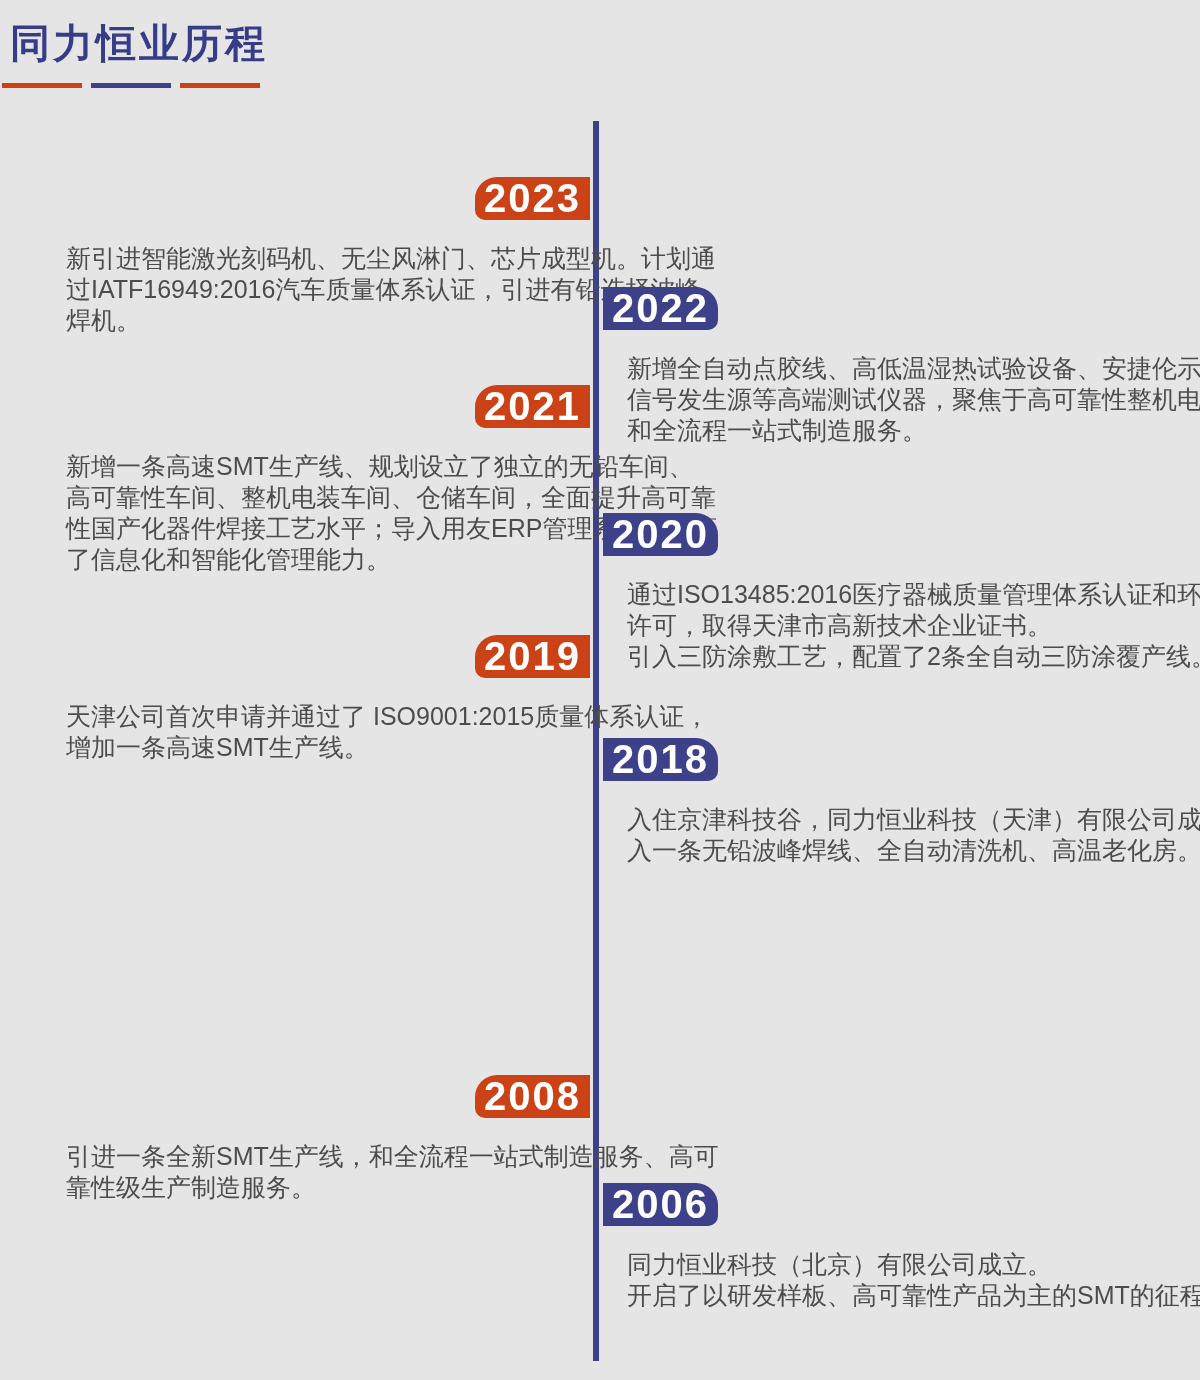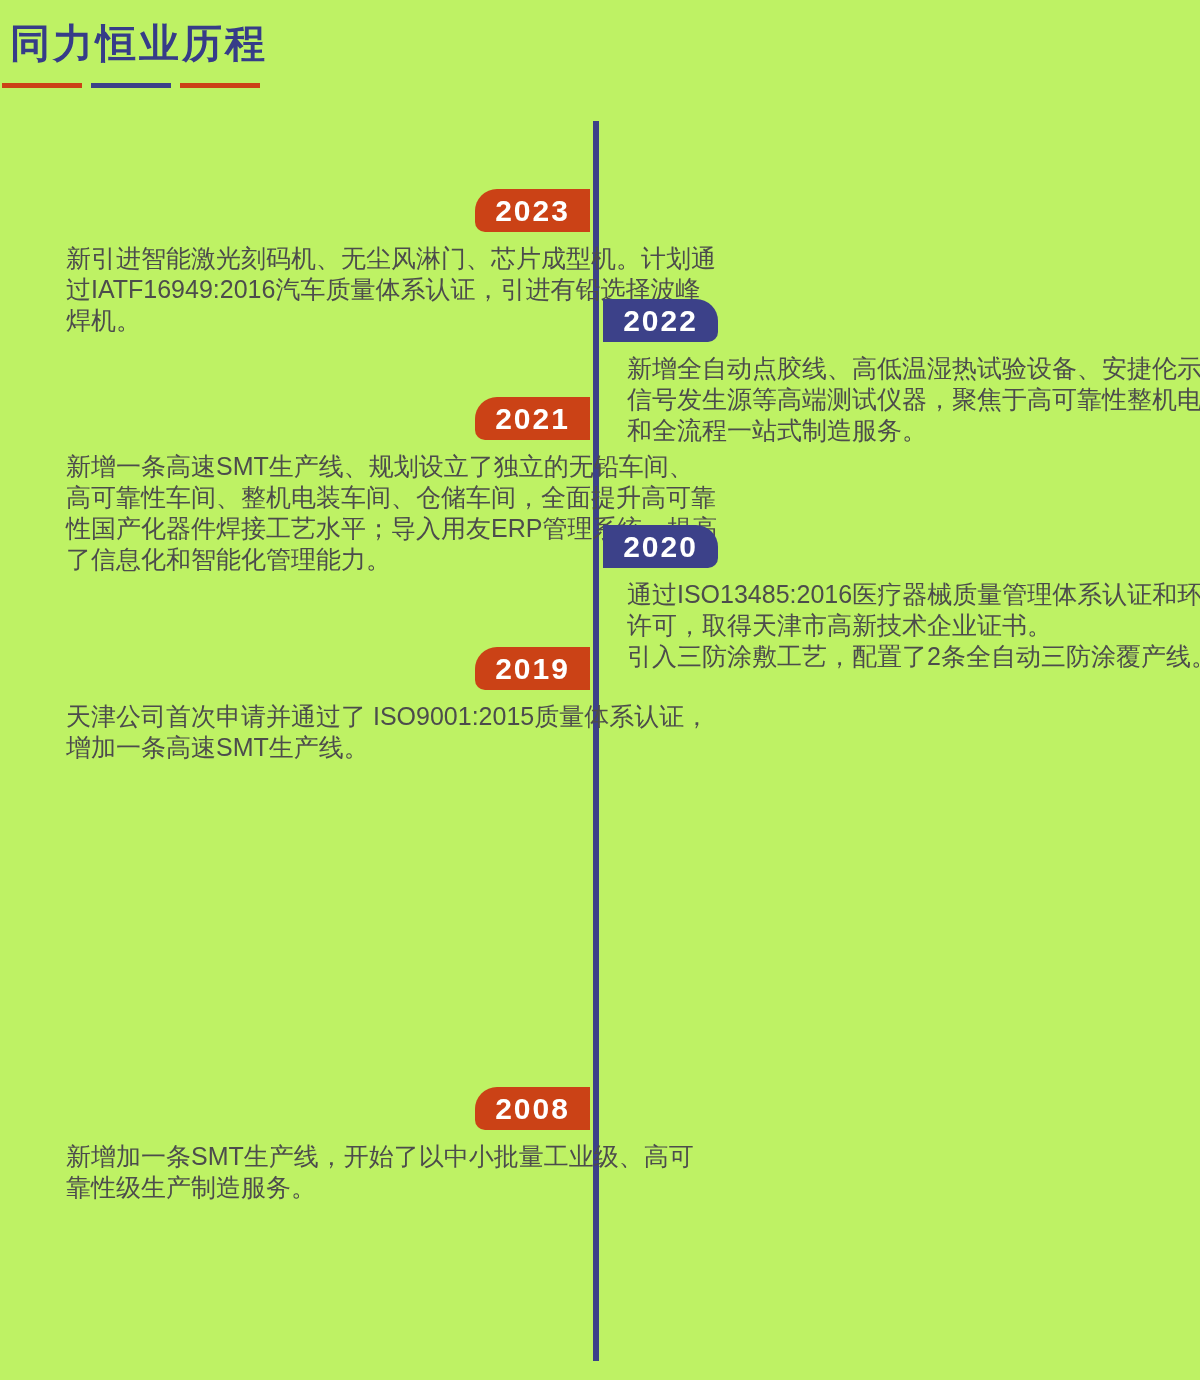--- a/index.html
+++ b/index.html
@@ -1,36 +1,36 @@
 <!DOCTYPE html>
 <html><head>
 <meta charset="utf-8">
 <style>
   html,body{margin:0;padding:0;background:#ffffff;}
   body{width:1200px;height:1380px;font-family:"Liberation Sans","DejaVu Sans",sans-serif;}
-  .page{position:relative;width:1200px;height:1380px;overflow:hidden;background:#bef264;}
+  .page{position:relative;width:1200px;height:1380px;overflow:hidden;background:#e5e5e5;}
 
   
   .page-title{
     position:absolute;left:10px;top:16px;
     font-size:40px;font-weight:bold;color:#363c88;letter-spacing:3px;
   }
   .title-rules{position:absolute;left:2px;top:83px;display:flex;gap:9px;}
   .rule{width:80px;height:5px;}
   .rule-orange{background:#cb4216;}
   .rule-navy{background:#3c4189;}
 
   
   .spine{position:absolute;left:593px;top:121px;width:6px;height:1240px;background:#3c4189;}
 
   
   .entry{position:absolute;}
   .badge{
-    position:absolute;top:12px;width:115px;height:43px;line-height:43px;
-    text-align:center;color:#ffffff;font-size:30px;font-weight:bold;letter-spacing:2px;
+    position:absolute;top:0;width:115px;height:43px;line-height:43px;
+    text-align:center;color:#ffffff;font-size:40px;font-weight:bold;letter-spacing:2px;
   }
   .entry-left{left:66px;width:524px;}
   .entry-left .badge{right:0;background:#cb4216;border-radius:22px 0 0 10px;}
   .entry-right{left:603px;width:545px;}
   .entry-right .badge{left:0;background:#3c4189;border-radius:0 22px 10px 0;text-align:center;}
   .desc{
     margin:0;padding-top:66px;
     font-size:25px;line-height:31px;color:#4c4c4c;
     white-space:pre;overflow:visible;
   }
@@ -78,23 +78,33 @@
 许可，取得天津市高新技术企业证书。
 引入三防涂敷工艺，配置了2条全自动三防涂覆产线。</p>
   </div>
 
   <div class="entry entry-left" style="top:635px">
     <div class="badge">2019</div>
     <p class="desc">天津公司首次申请并通过了 ISO9001:2015质量体系认证，
 增加一条高速SMT生产线。</p>
   </div>
 
+  <div class="entry entry-right" style="top:738px">
+    <div class="badge">2018</div>
+    <p class="desc">入住京津科技谷，同力恒业科技（天津）有限公司成立，导
+入一条无铅波峰焊线、全自动清洗机、高温老化房。</p>
+  </div>
 
 
 
   <div class="entry entry-left" style="top:1075px">
     <div class="badge">2008</div>
-    <p class="desc">新增加一条SMT生产线，开始了以中小批量工业级、高可
+    <p class="desc">引进一条全新SMT生产线，和全流程一站式制造服务、高可
 靠性级生产制造服务。</p>
   </div>
 
+  <div class="entry entry-right" style="top:1183px">
+    <div class="badge">2006</div>
+    <p class="desc">同力恒业科技（北京）有限公司成立。
+开启了以研发样板、高可靠性产品为主的SMT的征程。</p>
+  </div>
 
 </div>
 
 </body></html>

